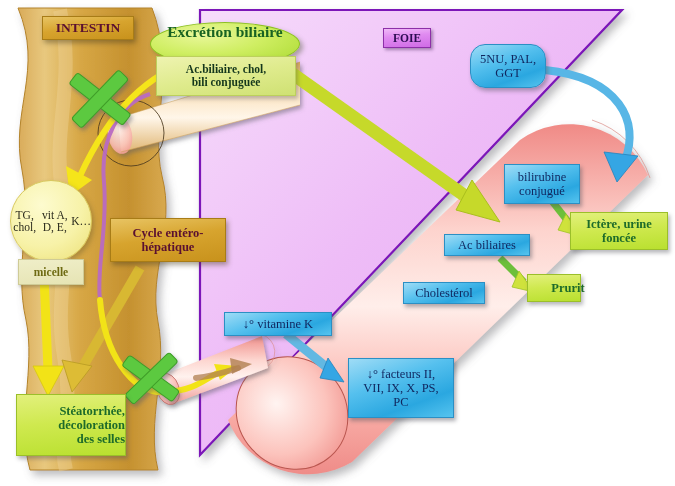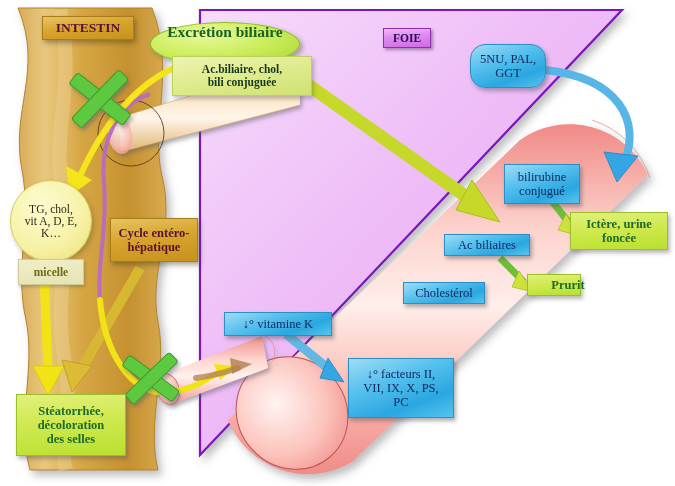--- a/index.html
+++ b/index.html
@@ -224,40 +224,40 @@
   </div>
 
   <div class="box box-violet fs11" style="left:383px;top:12px;width:48px;height:20px;margin-top:16px;">
     <span>FOIE</span>
   </div>
 
   <div class="ellipse-green fs15" style="left:150px;top:22px;width:148px;height:42px;">
     <span>Excrétion biliaire</span>
   </div>
 
-  <div class="box box-olive fs11" style="left:172px;top:56px;width:140px;height:40px;flex-direction:column;">
+  <div class="box box-olive fs11" style="left:156px;top:56px;width:140px;height:40px;flex-direction:column;">
     <span>Ac.biliaire,  chol,</span>
     <span>bili conjuguée</span>
   </div>
 
-  <div class="circle-micelle fs11" style="left:10px;top:180px;width:80px;height:80px;flex-direction:column;">
+  <div class="circle-micelle fs11" style="left:10px;top:180px;width:80px;height:80px;flex-direction:row;">
     <span>TG, chol,</span>
     <span>vit A,  D, E,</span>
     <span>K…</span>
   </div>
   <div class="box box-micelle fs11" style="left:18px;top:259px;width:66px;height:26px;">
     <span>micelle</span>
   </div>
 
-  <div class="box box-gold fs12" style="left:110px;top:218px;width:88px;height:44px;flex-direction:column;">
+  <div class="box box-gold fs12" style="left:110px;top:218px;width:116px;height:44px;flex-direction:column;">
     <span>Cycle entéro-</span>
     <span>hépatique</span>
   </div>
 
-  <div class="box box-green fs12" style="left:16px;top:394px;width:110px;height:62px;flex-direction:column;">
+  <div class="box box-green fs12" style="left:16px;top:394px;width:110px;height:62px;flex-direction:column;align-items:flex-end;">
     <span>Stéatorrhée,</span>
     <span>décoloration</span>
     <span>des selles</span>
   </div>
 
   <div class="box box-blue fs12" style="left:224px;top:312px;width:108px;height:24px;">
     <span>↓° vitamine  K</span>
   </div>
 
   <div class="box box-blue fs12" style="left:348px;top:358px;width:106px;height:60px;flex-direction:column;">
@@ -278,21 +278,21 @@
 
   <div class="box box-blue fs12" style="left:504px;top:164px;width:76px;height:40px;flex-direction:column;">
     <span>bilirubine</span>
     <span>conjugué</span>
   </div>
 
   <div class="box box-blue fs12" style="left:444px;top:234px;width:86px;height:22px;">
     <span>Ac biliaires</span>
   </div>
 
-  <div class="box box-green fs12" style="left:527px;top:274px;width:54px;height:22px;padding-left:28px;">
+  <div class="box box-green fs12" style="left:527px;top:274px;width:54px;height:28px;padding-left:28px;">
     <span>Prurit</span>
   </div>
 
   <div class="box box-blue fs12" style="left:403px;top:282px;width:82px;height:22px;">
     <span>Cholestérol</span>
   </div>
 
 </div>
 
 </body></html>

